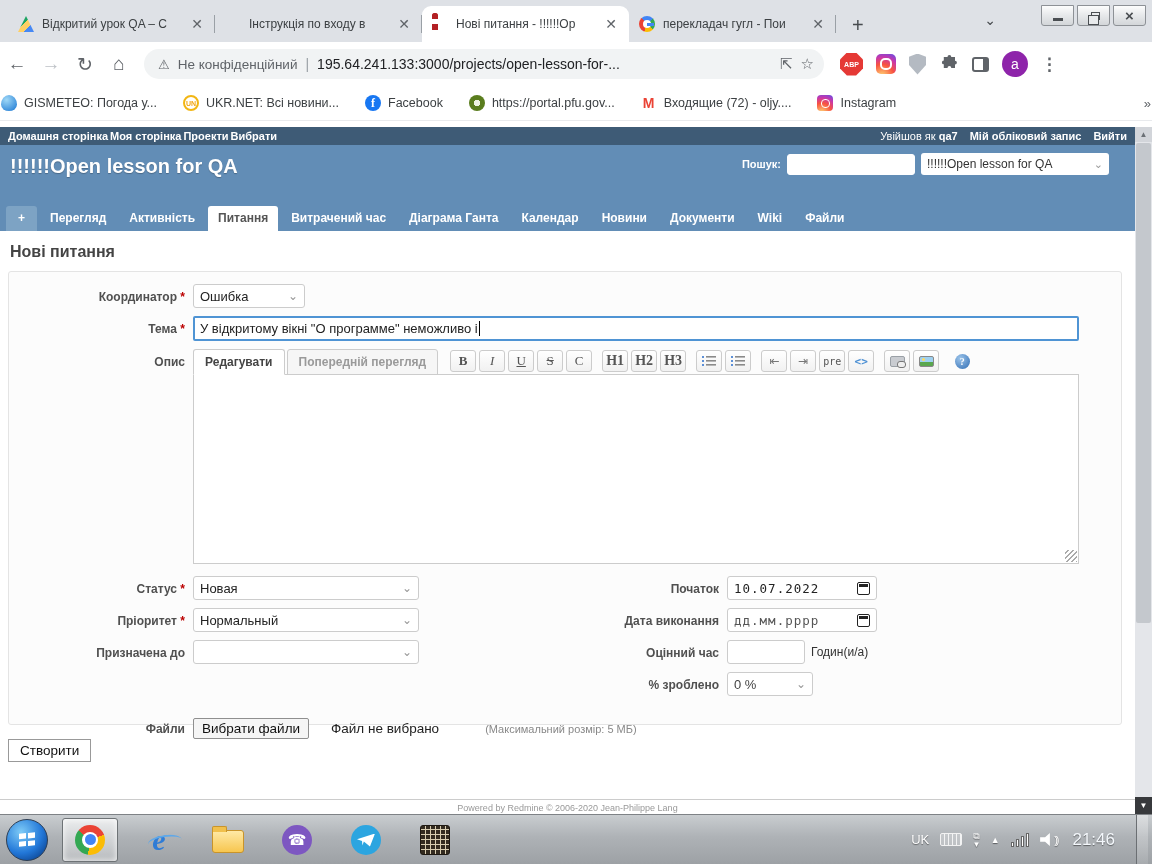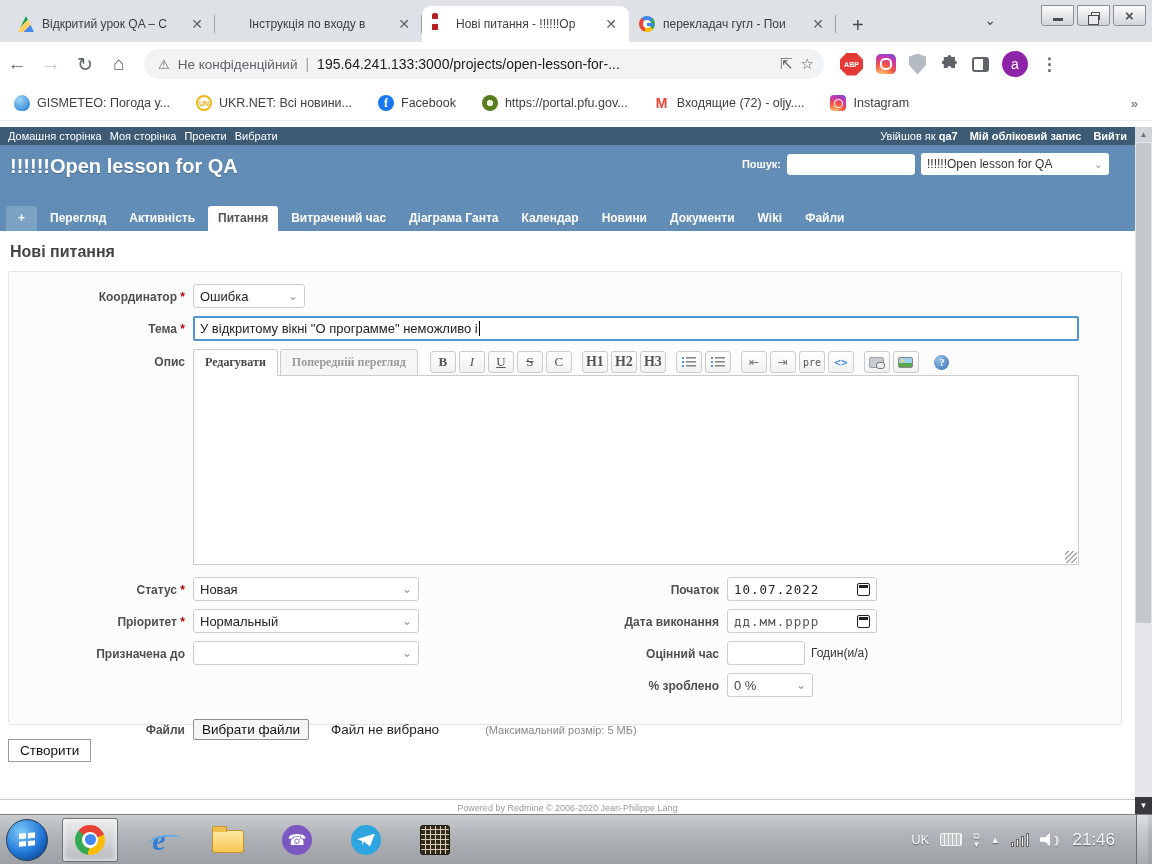--- a/index.html
+++ b/index.html
@@ -60,39 +60,39 @@
     clip-path:polygon(50% 0,100% 15%,100% 55%,50% 100%,0 55%,0 15%); }
   .puzzle { width:20px; height:20px; color:#5f6368; }
   .split-ic { width:17px; height:15px; border:2px solid #5f6368; border-radius:3px; position:relative; }
   .split-ic::after { content:""; position:absolute; right:0; top:0; bottom:0; width:4px; background:#5f6368; }
   .avatar { width:26px; height:26px; border-radius:50%; background:#8e24aa; color:#fff; font-size:14px;
     display:flex; align-items:center; justify-content:center; }
   .dots { color:#5f6368; font-size:17px; font-weight:bold; }
 
   
   #bookmarks { position:absolute; top:86px; left:0; width:1152px; height:35px; background:#fff;
-    border-bottom:1px solid #e8eaed; display:flex; align-items:center; padding:0 14px; gap:26px; }
+    border-bottom:1px solid #e8eaed; display:flex; align-items:center; padding:0 1px; gap:26px; }
   .bk { display:flex; align-items:center; gap:7px; font-size:12.5px; color:#3c4043; }
   .bk-ic { width:16px; height:16px; flex:none; position:relative; }
   .ic-gismeteo { background:radial-gradient(circle at 35% 30%,#9fd8f7,#1976d2); border-radius:50% 50% 50% 50%/60% 60% 40% 40%; }
   .ic-ukrnet { border-radius:50%; border:2px solid #f2b614; color:#f2a614; font-size:7px; font-weight:bold;
     display:flex; align-items:center; justify-content:center; }
   .ic-fb { border-radius:50%; background:#1877f2; color:#fff; font-weight:bold; font-size:12px;
     display:flex; align-items:center; justify-content:center; font-family:"Liberation Serif",serif; }
   .ic-pfu { border-radius:50%; background:radial-gradient(#eef3e2 0 28%,#5a7d1e 30%); }
   .ic-gmail { color:#ea4335; font-weight:bold; font-size:14px; display:flex; align-items:center; justify-content:center; }
   .ic-insta { border-radius:4px; background:radial-gradient(circle at 30% 110%,#ffd776,#f8543f 45%,#c837ab 72%,#5b4fe9); }
   .ic-insta::after { content:""; position:absolute; inset:3.5px; border:1.7px solid #fff; border-radius:4px; }
   .bk-over { margin-left:auto; color:#5f6368; font-size:13px; }
 
   
   #viewport { position:absolute; top:121px; left:0; width:1152px; height:693px; background:#fff; overflow:hidden; }
   #topmenu { position:absolute; top:6px; left:0; right:17px; height:18px; background:#3e5b76; color:#fff;
     display:flex; align-items:center; padding:0 8px; font-size:11px; }
-  #topmenu .tm-left { display:flex; gap:8px; font-weight:normal; }
+  #topmenu .tm-left { display:flex; gap:2px; font-weight:bold; }
   #topmenu .tm-right { margin-left:auto; display:flex; gap:12px; align-items:center; }
   #topmenu .tm-right b { font-weight:bold; }
   #pagehead { position:absolute; top:24px; left:0; right:17px; height:86px; background:#628db6; }
   #pagehead h1 { color:#fff; font-size:20px; font-weight:bold; padding:10px 0 0 10px;
     text-shadow:0 1px 1px rgba(0,0,0,.25); }
   .searchbox { position:absolute; top:8px; right:26px; display:flex; align-items:center; gap:6px; }
   .searchbox label { color:#fff; font-size:11px; font-weight:bold; }
   .search-input { width:128px; height:21px; background:#fff; border:1px solid #fff; border-radius:3px; }
   .proj-select { width:188px; height:22px; background:#fff; border-radius:3px; display:flex; align-items:center;
     padding:0 6px; font-size:12px; color:#333; }
@@ -112,21 +112,21 @@
   .req { color:#bb0000; }
   .ctl { background:#fff; border:1px solid #ccc; border-radius:3px; height:24px; display:flex; align-items:center;
     padding:0 6px; font-size:13px; color:#222; }
   .sel .chev { margin-left:auto; color:#999; font-size:12px; }
   .sel-coord { width:112px; }
   .inp-subject { width:886px; height:25px; border:2px solid #4f94d4; border-radius:2px; padding:0 5px; }
   .caret { display:inline-block; width:1px; height:15px; background:#000; margin-left:1px; }
 
   .editor { width:886px; }
   .ed-head { display:flex; align-items:flex-end; gap:2px; }
-  .ed-tab { font-size:12px; font-weight:bold; padding:5px 11px; border:1px solid #ccc; border-radius:3px 3px 0 0;font-family:Liberation Serif, serif; }
+  .ed-tab { font-size:12px; font-weight:bold; padding:5px 11px; border:1px solid #ccc; border-radius:3px 3px 0 0; }
   .ed-tab.on { background:#fff; color:#444; border-bottom-color:#fff; position:relative; z-index:1; }
   .ed-tab.off { background:#f6f6f6; color:#9a9a9a; }
   .ed-tools { display:flex; gap:3px; margin-left:10px; padding-bottom:3px; align-items:center; }
   .tbtn { min-width:26px; height:22px; border:1px solid #ccc; border-radius:3px; background:linear-gradient(#fff,#f1f1f1);
     display:flex; align-items:center; justify-content:center; font-family:"Liberation Serif",serif;
     font-size:13px; color:#555; padding:0 3px; }
   .tbtn.gap { margin-left:7px; }
   .tbtn.b { font-weight:bold; } .tbtn.i { font-style:italic; } .tbtn.u { text-decoration:underline; }
   .tbtn.s { text-decoration:line-through; }
   .tbtn.hx { font-size:14px; font-weight:bold; }

